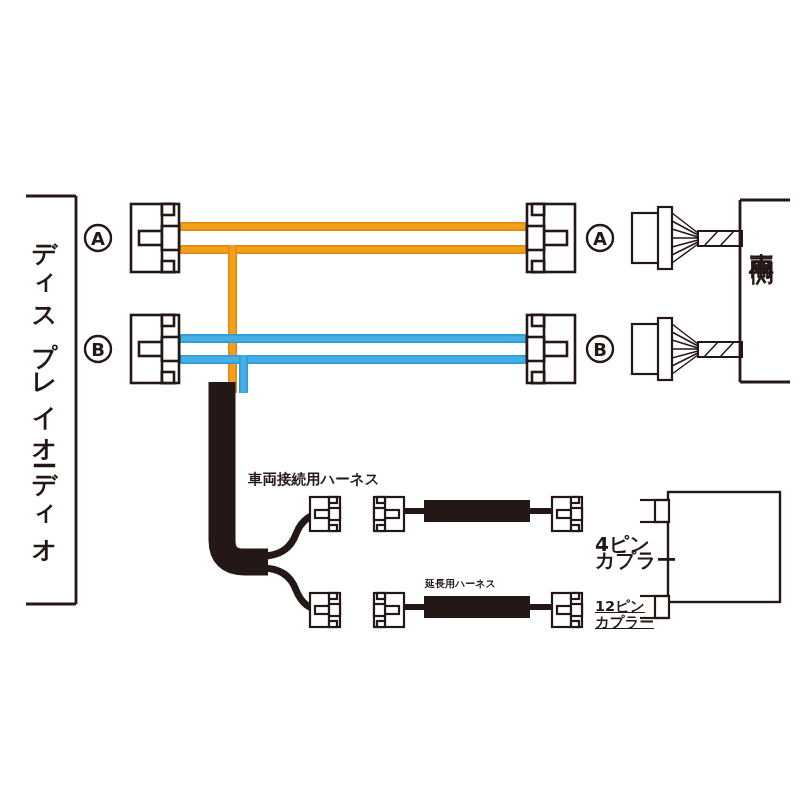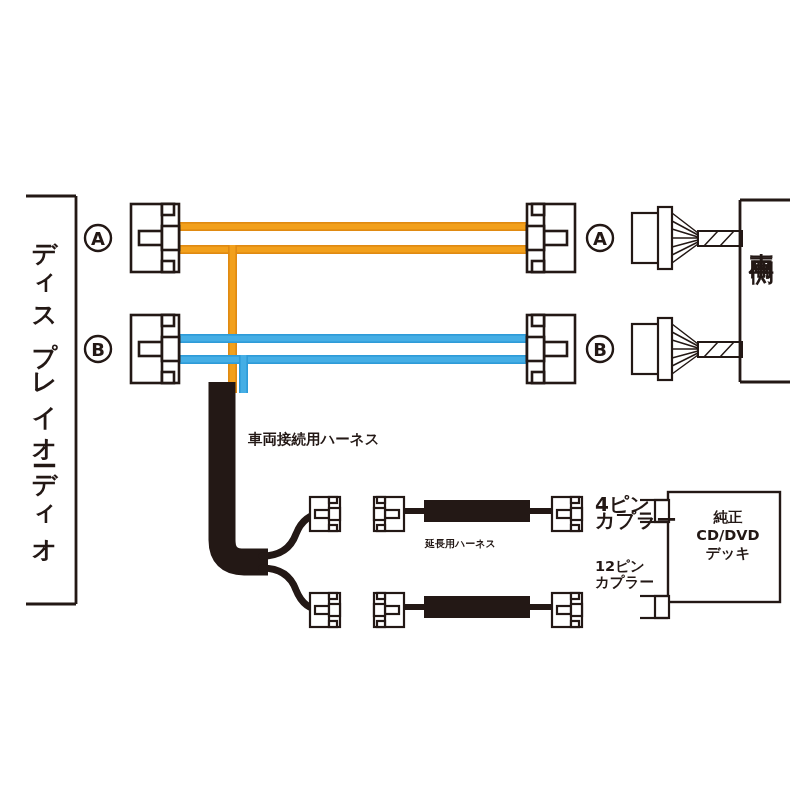--- a/index.html
+++ b/index.html
@@ -35,25 +35,26 @@
     font-size:25px;
     letter-spacing:4px;
     height:140px;
   }
   .htext{
     position:absolute;
     font-weight:bold;
     color:#231815;
     white-space:nowrap;
     font-family:"DejaVu Sans","Liberation Sans",sans-serif;
+    margin-top:40px;
   }
   #vehicle-harness-label{left:248px;top:430px;font-size:14.5px;}
   #extension-harness-label{left:425px;top:537px;font-size:10px;}
   #pin4-label{left:595px;top:496px;font-size:20px;line-height:16px;}
-  #pin12-label{left:595px;top:558px;font-size:14.5px;line-height:16px;}
+  #pin12-label{left:595px;top:558px;font-size:14.5px;line-height:16px;text-decoration:underline;}
   #deck-label{
     left:676px;top:508px;width:104px;
     font-size:14.5px;line-height:18px;text-align:center;
   }
   .deck-line{display:block;}
 </style>
 </head>
 <body>
 
 <div id="stage">
@@ -247,19 +248,14 @@
   <div class="htext" id="pin4-label">
     <span class="deck-line">4ピン</span>
     <span class="deck-line">カプラー</span>
   </div>
 
   <div class="htext" id="pin12-label">
     <span class="deck-line">12ピン</span>
     <span class="deck-line">カプラー</span>
   </div>
 
-  <div class="htext" id="deck-label">
-    <span class="deck-line">純正</span>
-    <span class="deck-line">CD/DVD</span>
-    <span class="deck-line">デッキ</span>
-  </div>
 
 </div>
 
 </body></html>

